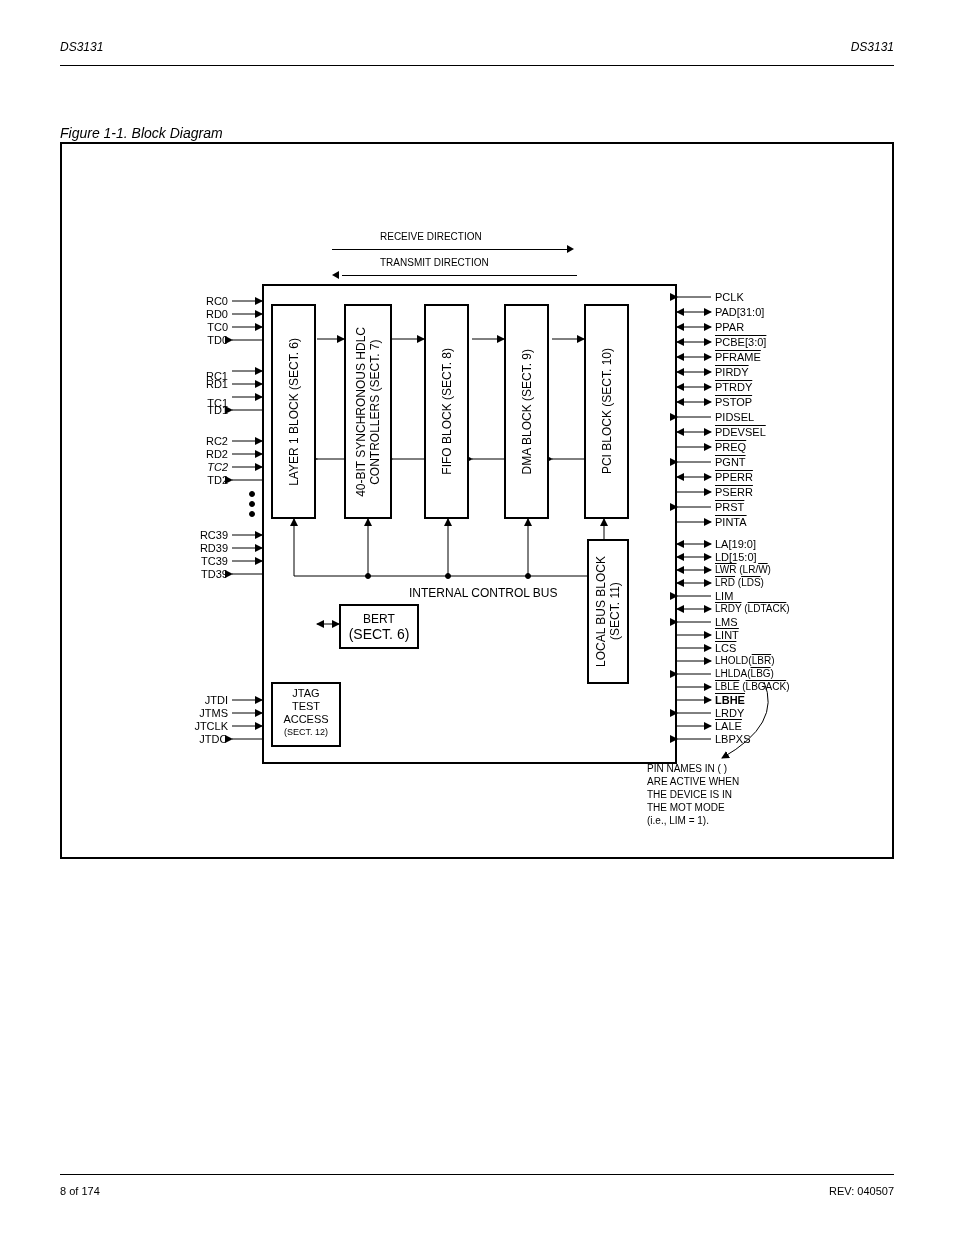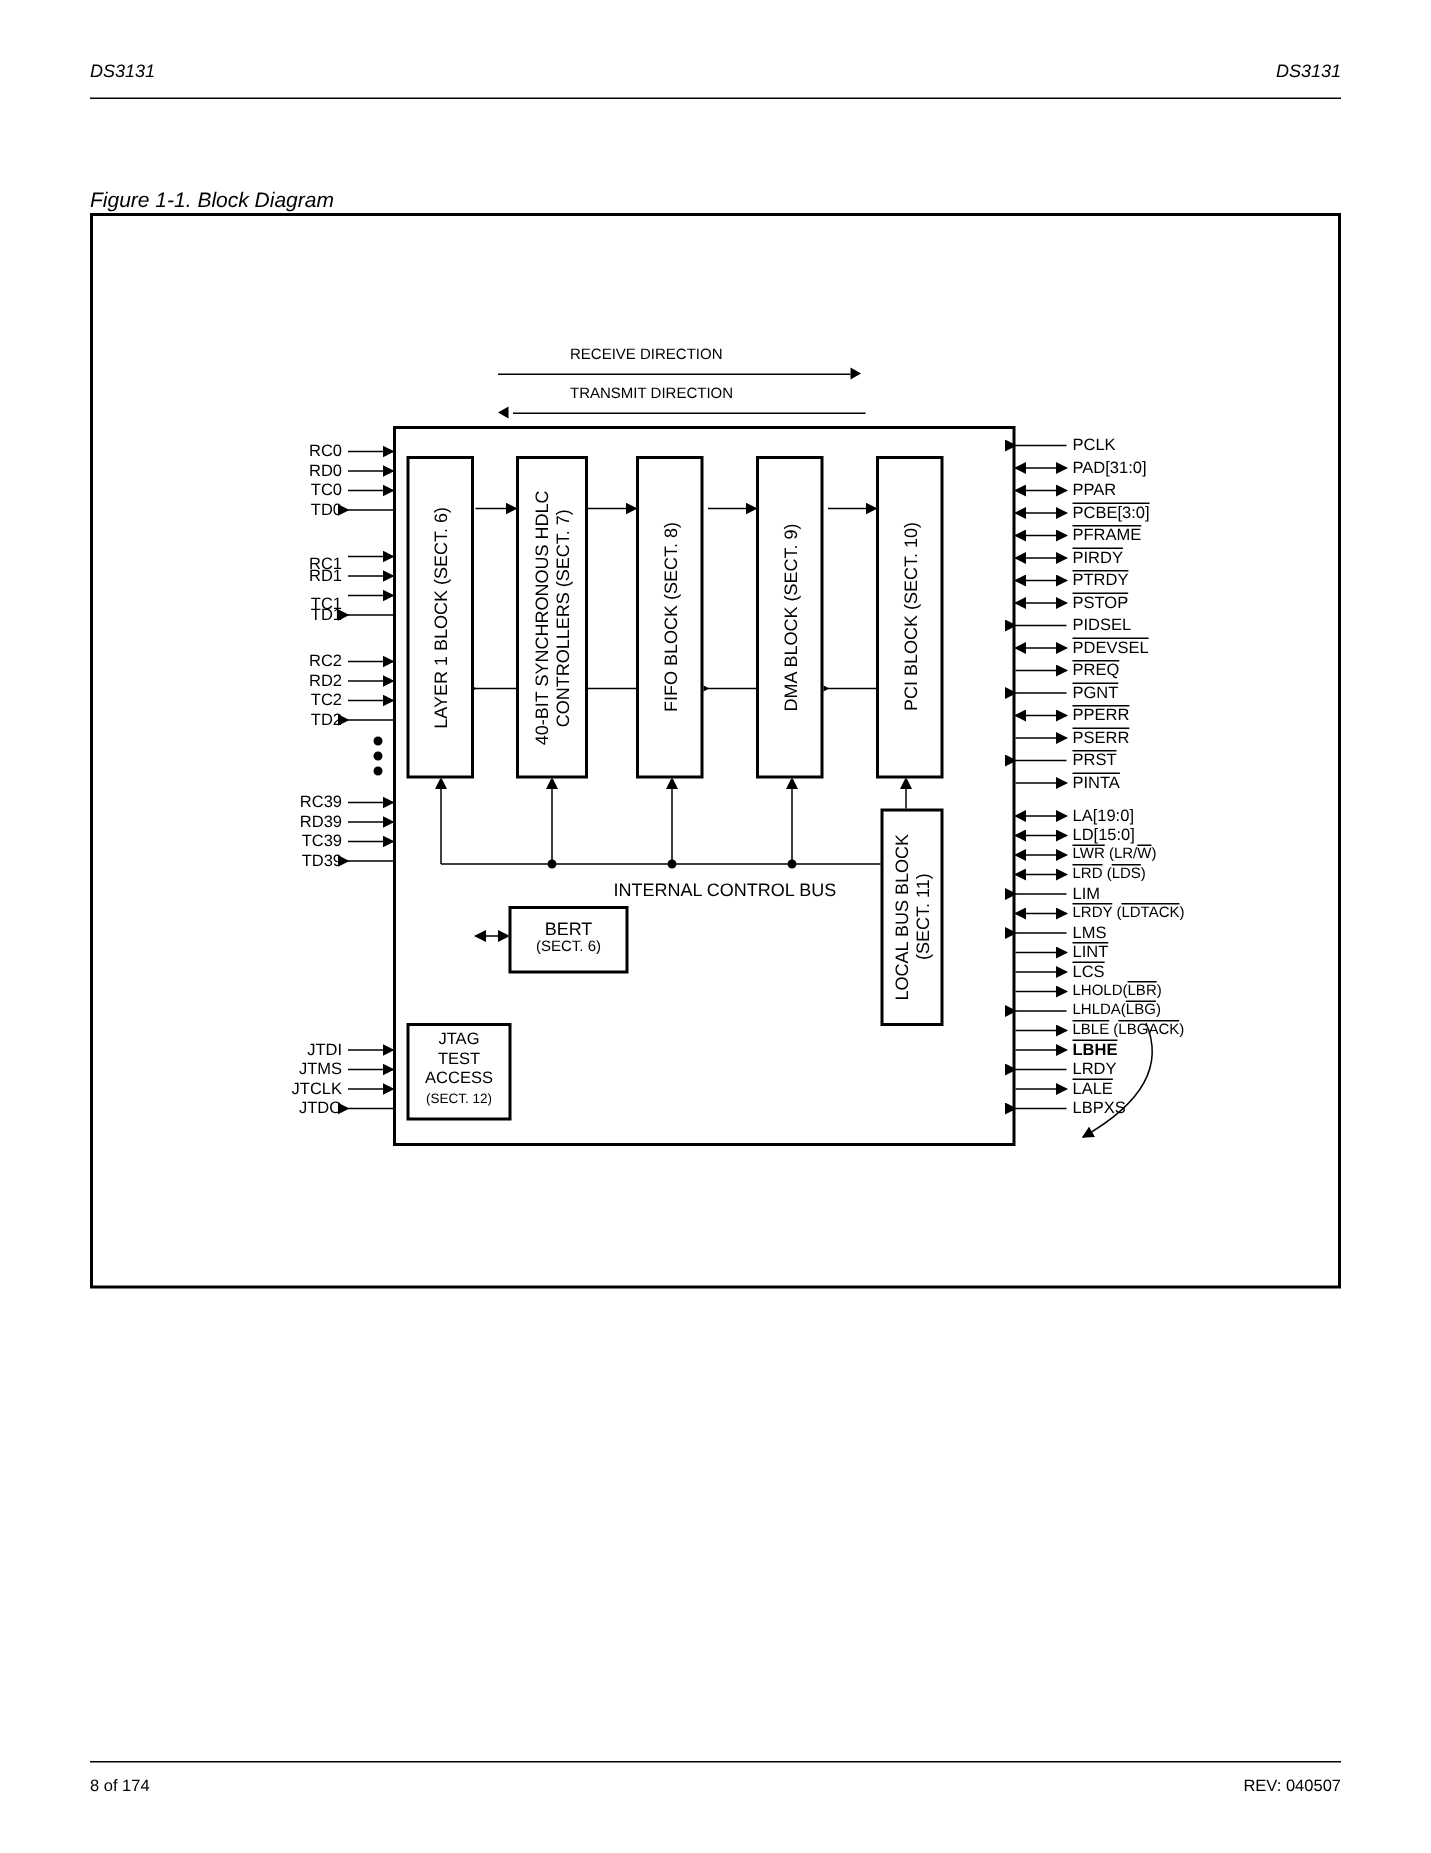--- a/index.html
+++ b/index.html
@@ -168,21 +168,21 @@
     <span class="vblock">DMA BLOCK (SECT. 9)</span>
   </div>
   <div class="block" style="top:160px;left:522px;width:45px;height:215px;">
     <span class="vblock">PCI BLOCK (SECT. 10)</span>
   </div>
 
   <div class="label" style="top:442px;left:347px;font-size:12px;">INTERNAL CONTROL BUS</div>
 
   <div class="block" style="top:460px;left:277px;width:80px;height:45px;display:block;padding-top:6px;">
     <div style="font-size:12px;">BERT</div>
-    <div style="font-size:10px;">(SECT. 6)</div>
+    <div style="font-size:14px;">(SECT. 6)</div>
   </div>
 
   <div class="block" style="top:395px;left:525px;width:42px;height:145px;">
     <span class="vblock"><span>LOCAL BUS BLOCK</span><br><span>(SECT. 11)</span></span>
   </div>
 
   <div class="block" style="top:538px;left:209px;width:70px;height:65px;display:block;padding-top:3px;line-height:1.2;">
     <div style="font-size:11px;">JTAG</div>
     <div style="font-size:11px;">TEST</div>
     <div style="font-size:11px;">ACCESS</div>
@@ -194,21 +194,21 @@
   <div class="label label-l" style="top:177px;left:130px;width:36px;">TC0</div>
   <div class="label label-l" style="top:190px;left:130px;width:36px;text-align:right;">TD0</div>
 
   <div class="label label-l" style="top:226px;left:130px;width:36px;">RC1</div>
   <div class="label label-l" style="top:234px;left:130px;width:36px;">RD1</div>
   <div class="label label-l" style="top:253px;left:130px;width:36px;">TC1</div>
   <div class="label label-l" style="top:260px;left:130px;width:36px;">TD1</div>
 
   <div class="label label-l" style="top:291px;left:130px;width:36px;">RC2</div>
   <div class="label label-l" style="top:304px;left:130px;width:36px;">RD2</div>
-  <div class="label label-l" style="top:317px;left:130px;width:36px;">TC2</div>
+  <div class="label label-l" style="top:317px;left:130px;width:36px;font-style:italic;">TC2</div>
   <div class="label label-l" style="top:330px;left:130px;width:36px;">TD2</div>
 
   <div class="label label-l" style="top:385px;left:125px;width:41px;">RC39</div>
   <div class="label label-l" style="top:398px;left:125px;width:41px;">RD39</div>
   <div class="label label-l" style="top:411px;left:125px;width:41px;">TC39</div>
   <div class="label label-l" style="top:424px;left:125px;width:41px;">TD39</div>
 
   <div class="label label-l" style="top:550px;left:120px;width:46px;">JTDI</div>
   <div class="label label-l" style="top:563px;left:120px;width:46px;">JTMS</div>
   <div class="label label-l" style="top:576px;left:120px;width:46px;">JTCLK</div>
@@ -241,18 +241,25 @@
   <div class="label label-r" style="top:485px;left:653px;text-decoration:overline;">LINT</div>
   <div class="label label-r" style="top:498px;left:653px;text-decoration:overline;">LCS</div>
   <div class="label label-r" style="top:511px;left:653px;font-size:10px;">LHOLD(<span style="text-decoration:overline;">LBR</span>)</div>
   <div class="label label-r" style="top:524px;left:653px;font-size:10px;">LHLDA(<span style="text-decoration:overline;">LBG</span>)</div>
   <div class="label label-r" style="top:537px;left:653px;font-size:10px;"><span style="text-decoration:overline;">LBLE</span> (<span style="text-decoration:overline;">LBGACK</span>)</div>
   <div class="label label-r" style="top:550px;left:653px;text-decoration:overline;font-weight:bold;">LBHE</div>
   <div class="label label-r" style="top:563px;left:653px;">LRDY</div>
   <div class="label label-r" style="top:576px;left:653px;text-decoration:overline;">LALE</div>
   <div class="label label-r" style="top:589px;left:653px;">LBPXS</div>
 
+  <div class="note" style="top:618px;left:585px;">
+    <div>PIN NAMES IN ( )</div>
+    <div>ARE ACTIVE WHEN</div>
+    <div>THE DEVICE IS IN</div>
+    <div>THE MOT MODE</div>
+    <div>(i.e., LIM = 1).</div>
+  </div>
 
 </div>
 
 <div class="footer-bar"></div>
 <div class="footer-left">8 of 174</div>
 <div class="footer-right">REV: 040507</div>
 
 </body></html>

